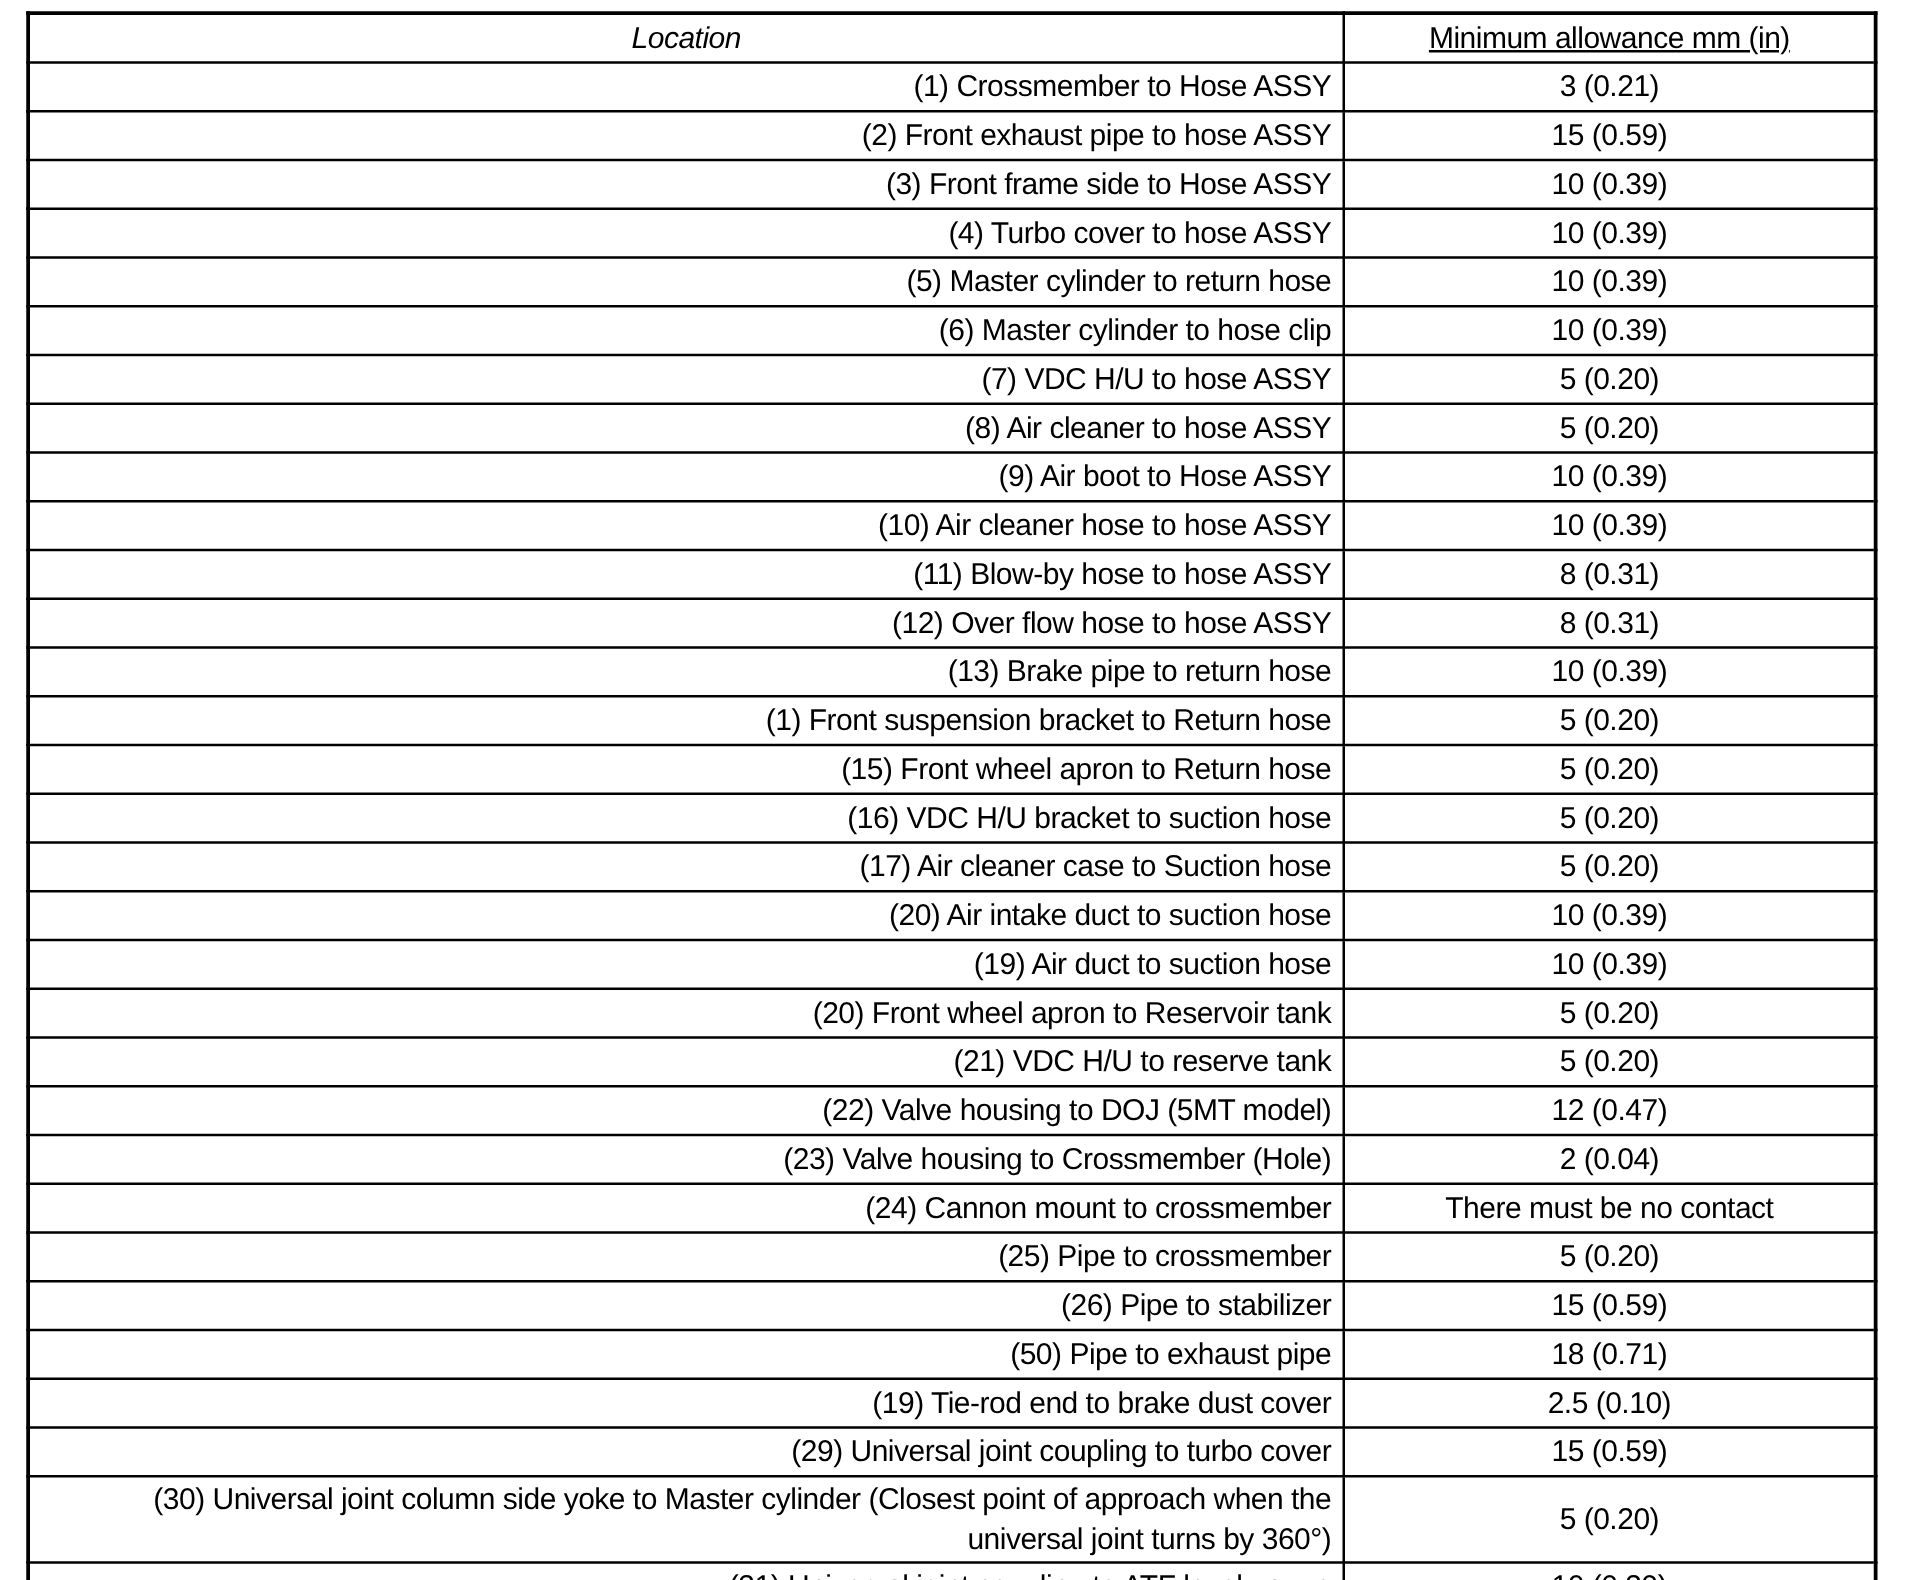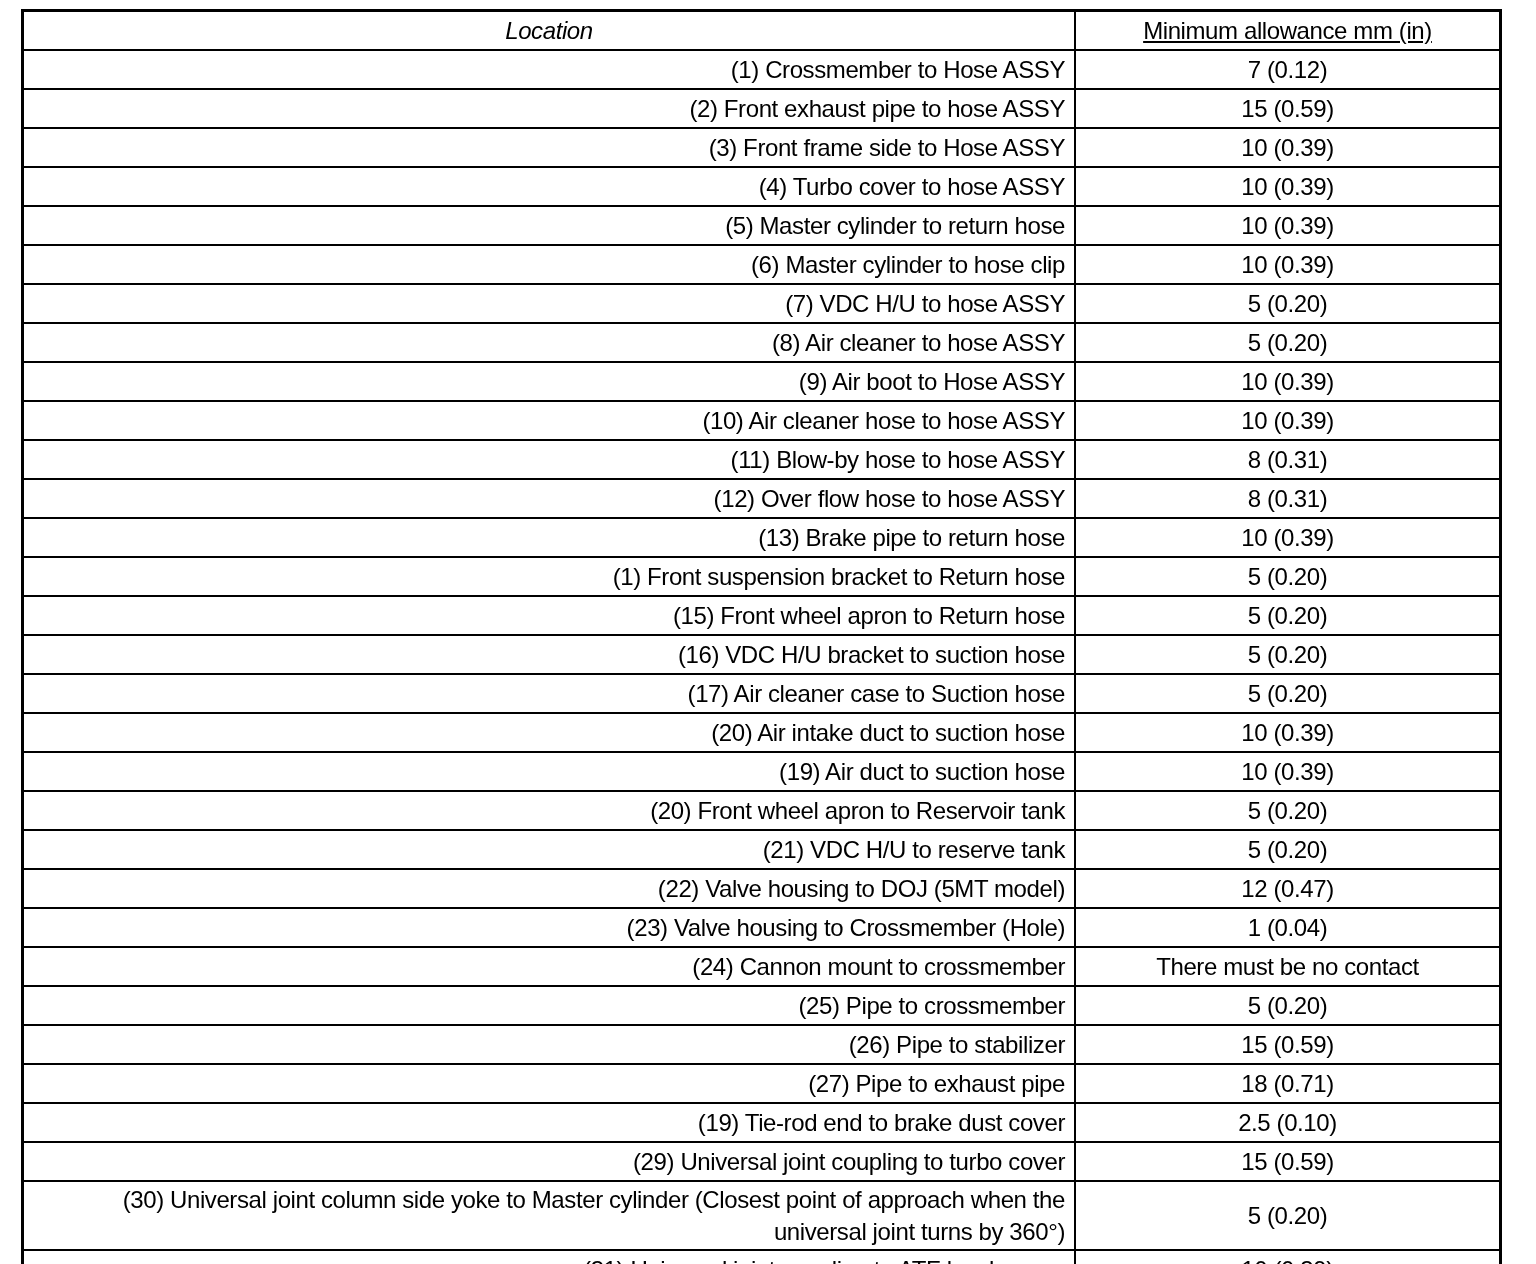--- a/index.html
+++ b/index.html
@@ -53,21 +53,21 @@
   <table class="spec-table">
     <thead>
       <tr>
         <th class="col-location">Location</th>
         <th class="col-allowance">Minimum allowance mm (in)</th>
       </tr>
     </thead>
     <tbody id="table-body">
         <tr>
           <td class="cell-location">(1) Crossmember to Hose ASSY</td>
-          <td class="cell-allowance">7 (0.12)</td>
+          <td class="cell-allowance">3 (0.21)</td>
         </tr>
         <tr>
           <td class="cell-location">(2) Front exhaust pipe to hose ASSY</td>
           <td class="cell-allowance">15 (0.59)</td>
         </tr>
         <tr>
           <td class="cell-location">(3) Front frame side to Hose ASSY</td>
           <td class="cell-allowance">10 (0.39)</td>
         </tr>
         <tr>
@@ -141,36 +141,36 @@
         <tr>
           <td class="cell-location">(21) VDC H/U to reserve tank</td>
           <td class="cell-allowance">5 (0.20)</td>
         </tr>
         <tr>
           <td class="cell-location">(22) Valve housing to DOJ (5MT model)</td>
           <td class="cell-allowance">12 (0.47)</td>
         </tr>
         <tr>
           <td class="cell-location">(23) Valve housing to Crossmember (Hole)</td>
-          <td class="cell-allowance">1 (0.04)</td>
+          <td class="cell-allowance">2 (0.04)</td>
         </tr>
         <tr>
           <td class="cell-location">(24) Cannon mount to crossmember</td>
           <td class="cell-allowance">There must be no contact</td>
         </tr>
         <tr>
           <td class="cell-location">(25) Pipe to crossmember</td>
           <td class="cell-allowance">5 (0.20)</td>
         </tr>
         <tr>
           <td class="cell-location">(26) Pipe to stabilizer</td>
           <td class="cell-allowance">15 (0.59)</td>
         </tr>
         <tr>
-          <td class="cell-location">(27) Pipe to exhaust pipe</td>
+          <td class="cell-location">(50) Pipe to exhaust pipe</td>
           <td class="cell-allowance">18 (0.71)</td>
         </tr>
         <tr>
           <td class="cell-location">(19) Tie-rod end to brake dust cover</td>
           <td class="cell-allowance">2.5 (0.10)</td>
         </tr>
         <tr>
           <td class="cell-location">(29) Universal joint coupling to turbo cover</td>
           <td class="cell-allowance">15 (0.59)</td>
         </tr>

